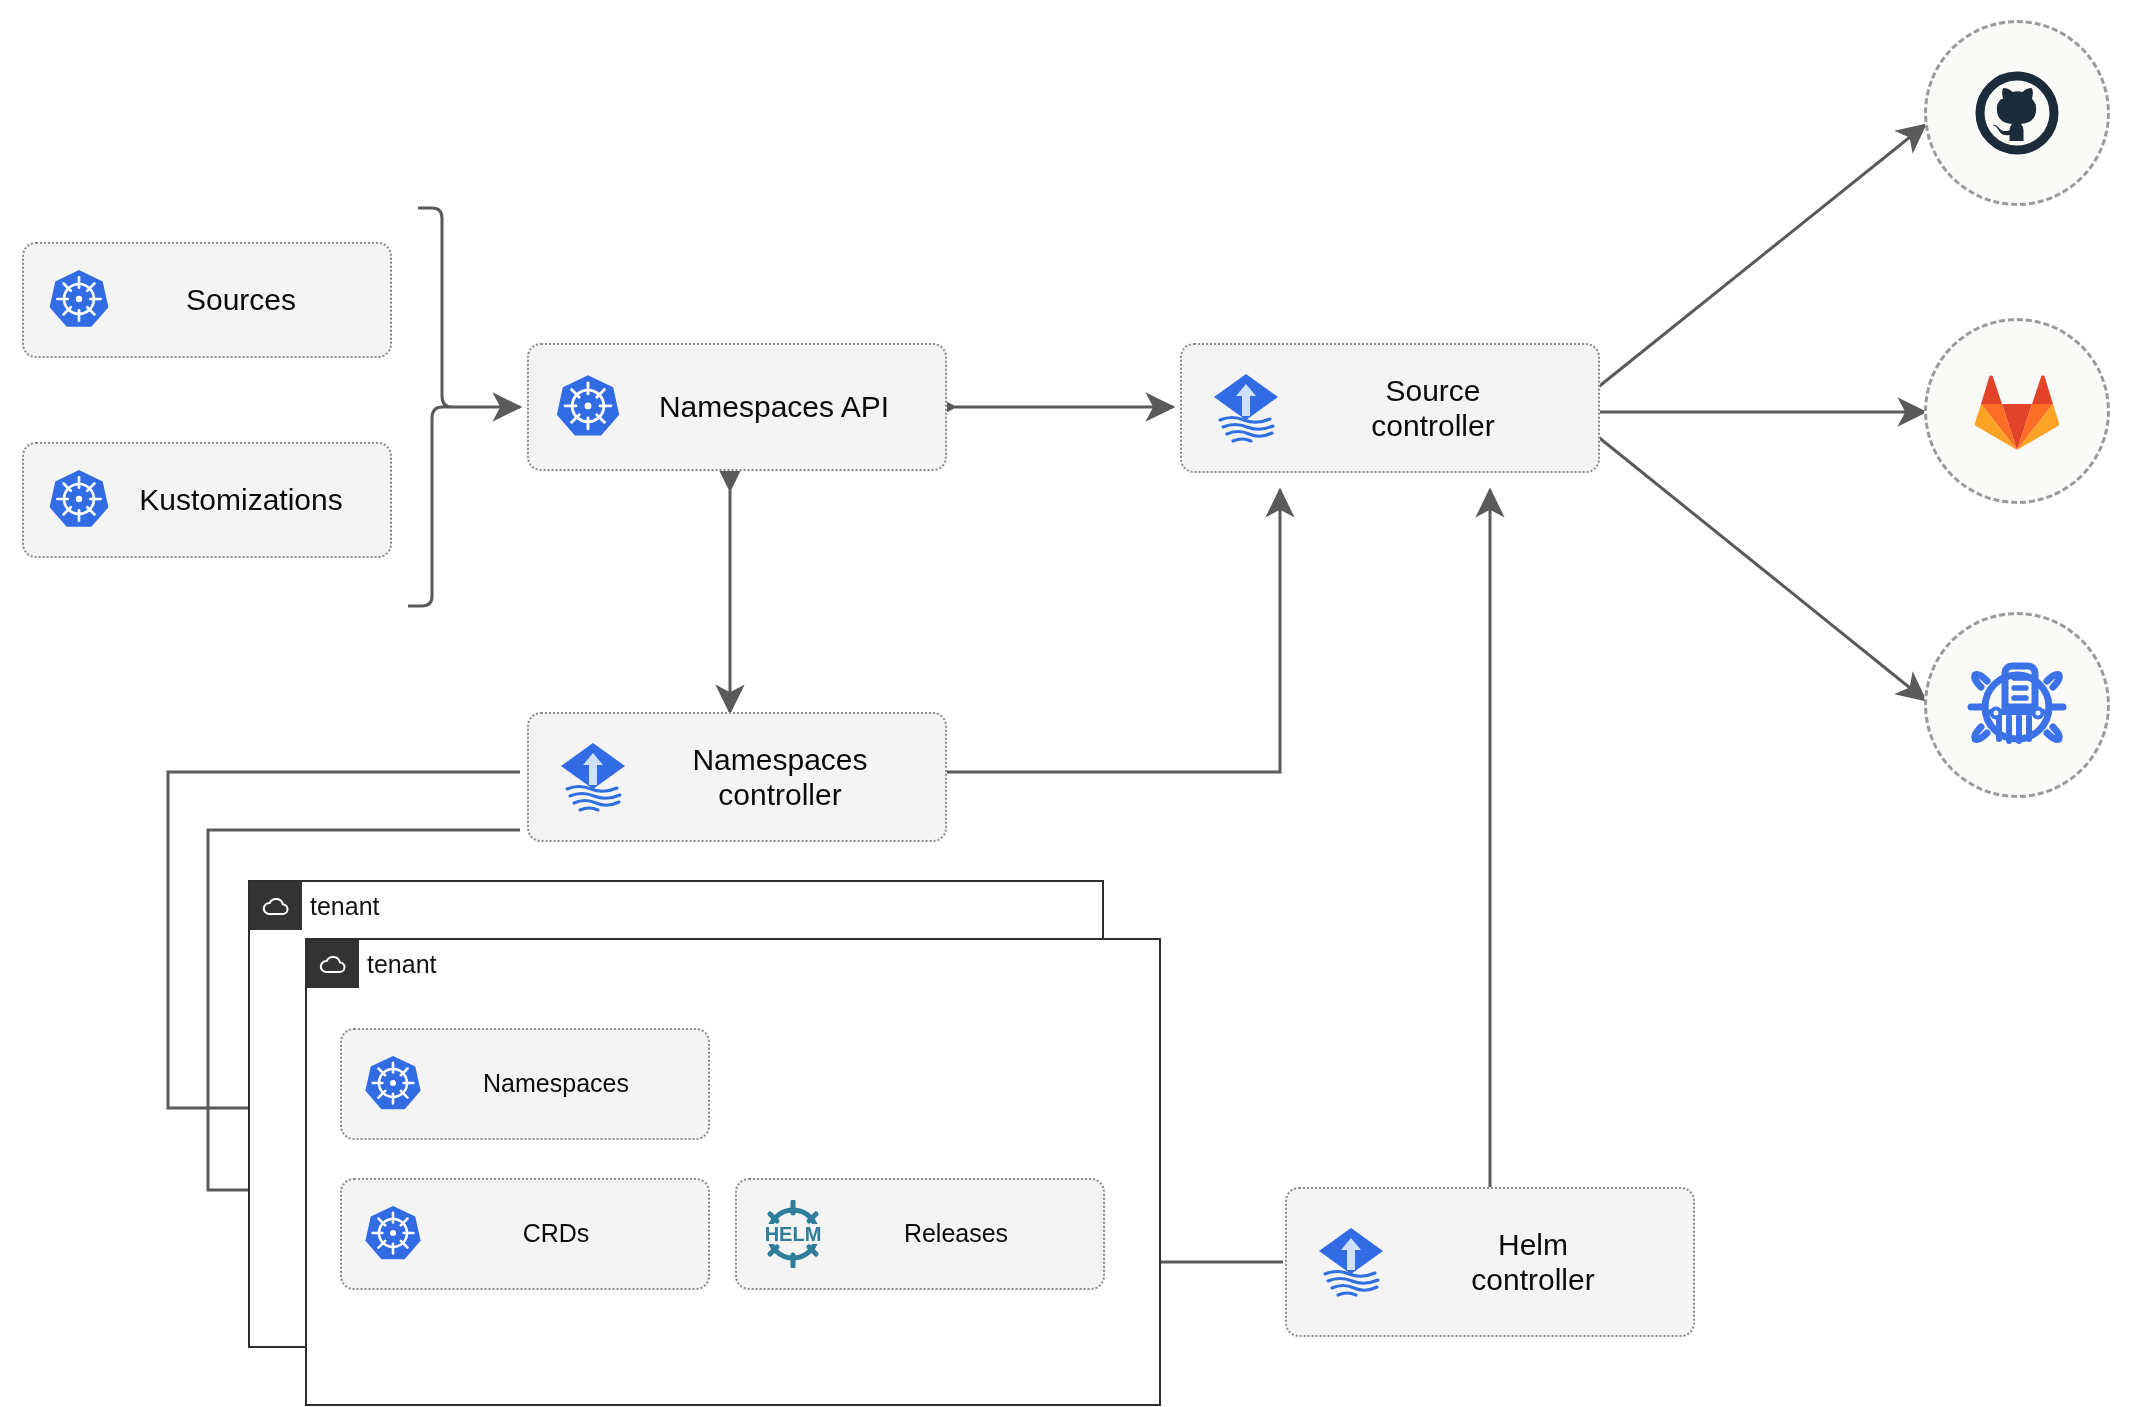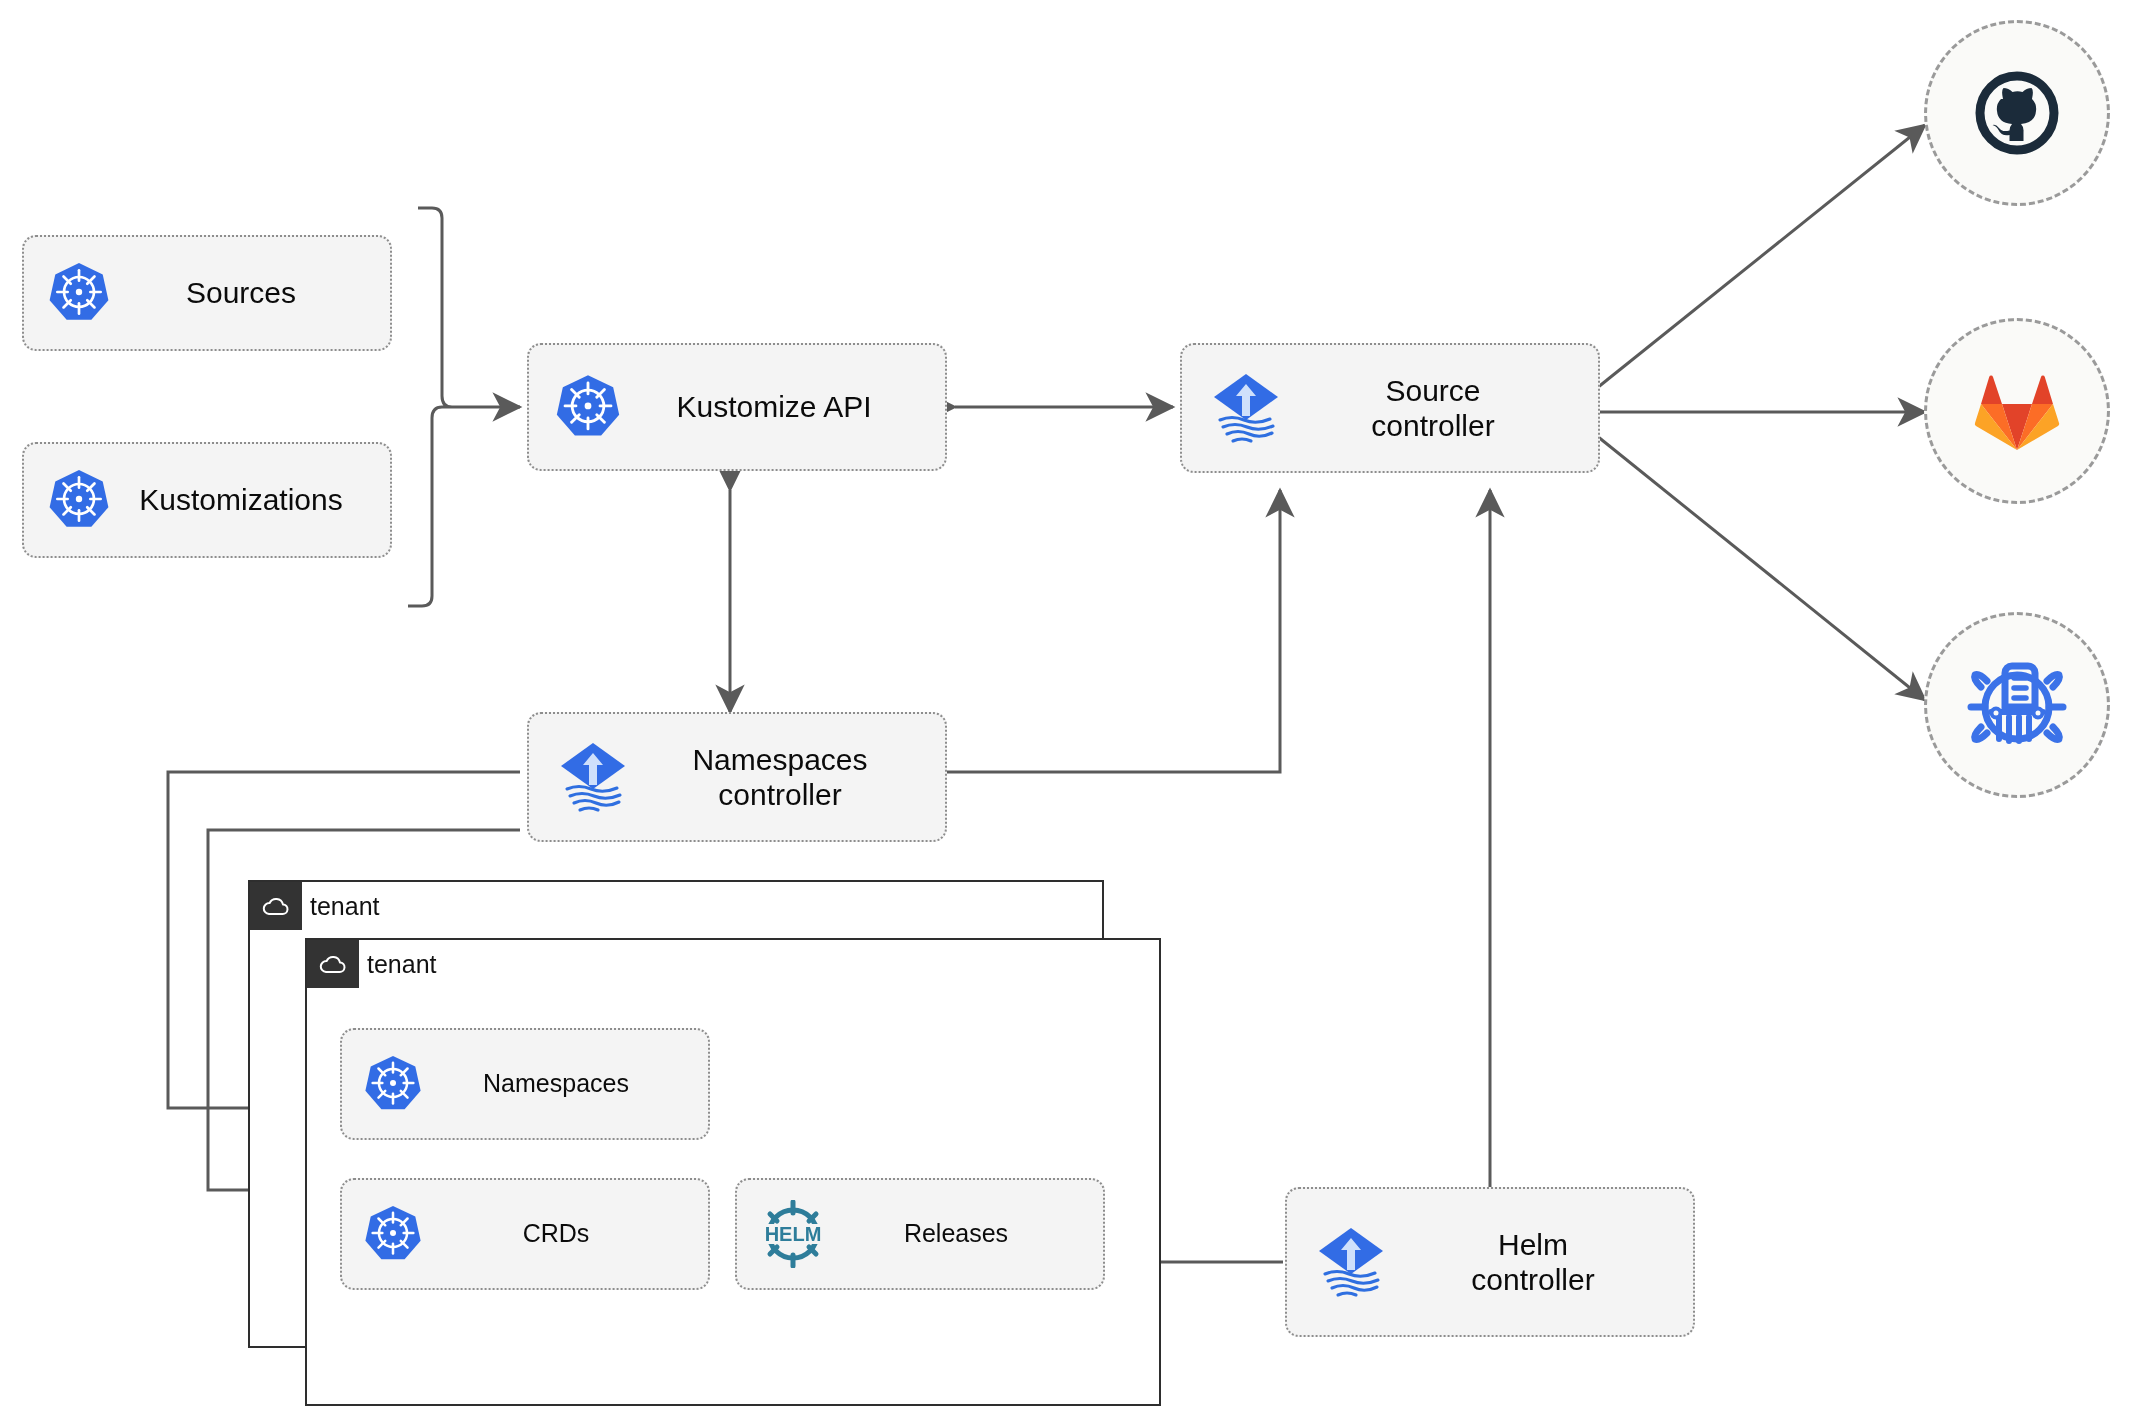--- a/index.html
+++ b/index.html
@@ -121,21 +121,21 @@
     <div class="tenant-head">
       <span>
         <svg width="30" height="22" viewBox="0 0 30 22">
           <path d="M8,19 a5.5,5.5 0 0 1 0.6,-11 a7.2,7.2 0 0 1 13.4,1.4 a4.8,4.8 0 0 1 -0.6,9.6 Z" fill="none" stroke="#ffffff" stroke-width="2"></path>
         </svg>
       </span>
     </div>
     <div class="tenant-title">tenant</div>
   </div>
 
-  <div class="node" style="left:22px;top:235px;width:370px;height:116px;padding:0 14px 0 22px;align-items:center;">
+  <div class="node" style="left:22px;top:242px;width:370px;height:116px;padding:0 14px 0 22px;align-items:center;">
     <span class="ico">
       <svg width="66" height="66" viewBox="0 0 64 64">
         <path d="M32 3 L55 14 L60.5 39 L44 58 H20 L3.5 39 L9 14 Z" fill="#326CE5"></path>
         <g fill="none" stroke="#ffffff" stroke-width="2.6" stroke-linecap="round">
           <circle cx="32" cy="31" r="14.5"></circle>
           <circle cx="32" cy="31" r="3.1" fill="#ffffff" stroke="none"></circle>
           <line x1="32" y1="10" x2="32" y2="20"></line>
           <line x1="32" y1="42" x2="32" y2="52"></line>
           <line x1="11" y1="31" x2="21" y2="31"></line>
           <line x1="43" y1="31" x2="53" y2="31"></line>
@@ -181,21 +181,21 @@
             <line x1="32" y1="42" x2="32" y2="52"></line>
           <line x1="11" y1="31" x2="21" y2="31"></line>
             <line x1="43" y1="31" x2="53" y2="31"></line>
           <line x1="17" y1="16" x2="24" y2="23"></line>
             <line x1="40" y1="39" x2="47" y2="46"></line>
           <line x1="47" y1="16" x2="40" y2="23"></line>
             <line x1="24" y1="39" x2="17" y2="46"></line>
         </g>
       </svg>
     </span>
-    <span class="lbl">Kustomize API</span>
+    <span class="lbl">Namespaces API</span>
   </div>
 
   <div class="node" style="left:1180px;top:343px;width:420px;height:130px;padding:0 14px 0 22px;">
     <span class="ico">
       <svg width="84" height="84" viewBox="0 0 84 84">
         <path d="M42 8 L74 31 L42 54 L10 31 Z" fill="#326CE5"></path>
         <path d="M42 18 L52 30 L46 30 L46 50 L38 50 L38 30 L32 30 Z" fill="#cfe0fb"></path>
         <g stroke="#2f6fe0" stroke-width="3.1" fill="none" stroke-linecap="round">
           <path d="M16 54 Q28 49 40 54 Q52 59 66 53"></path>
           <path d="M19 61 Q31 56 43 61 Q55 66 69 60"></path>

